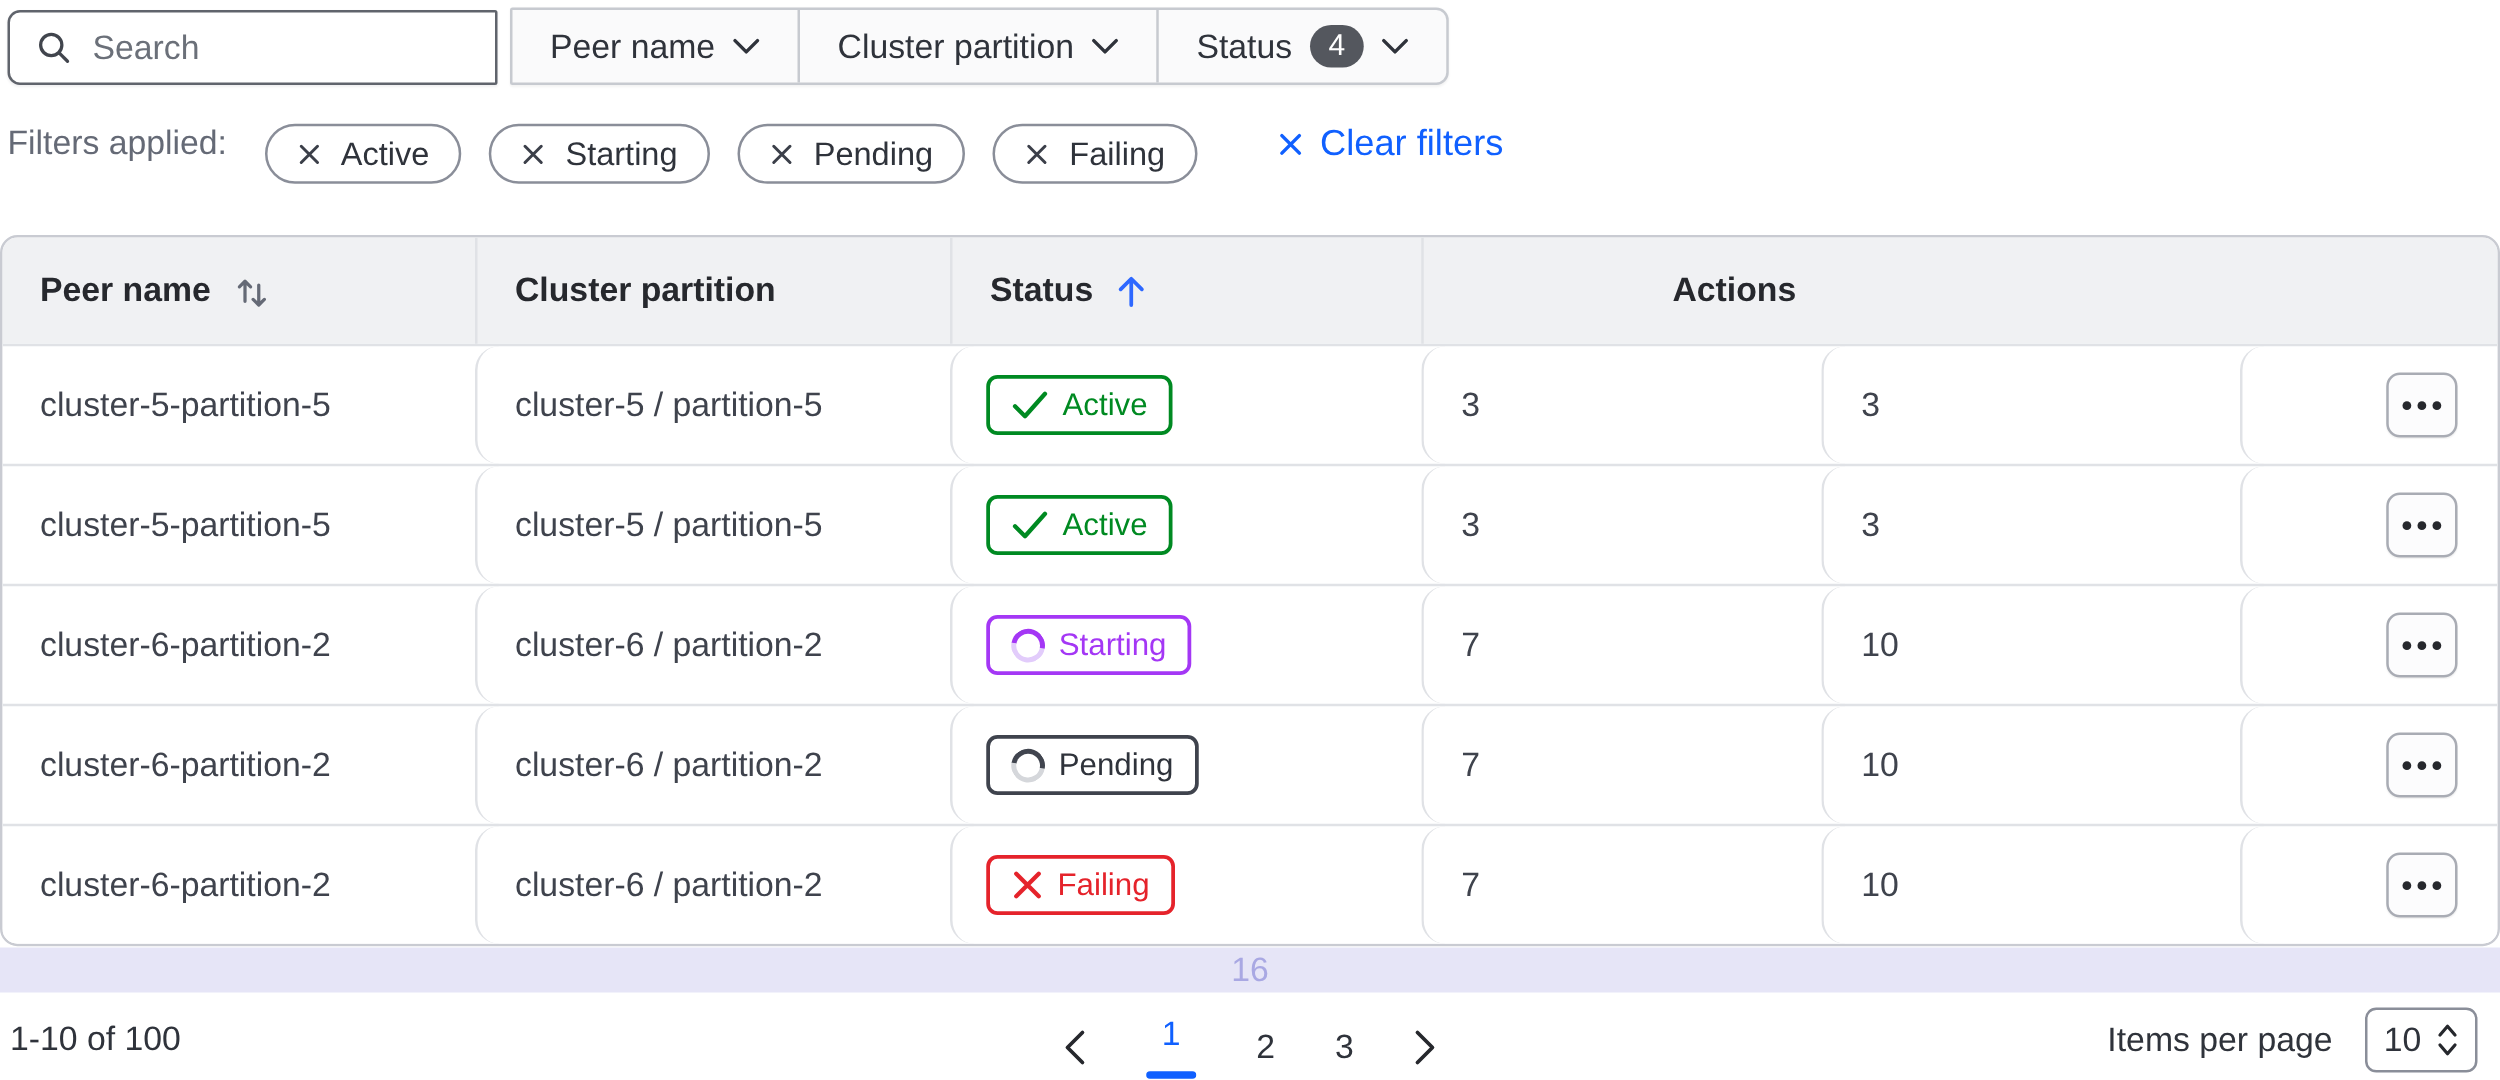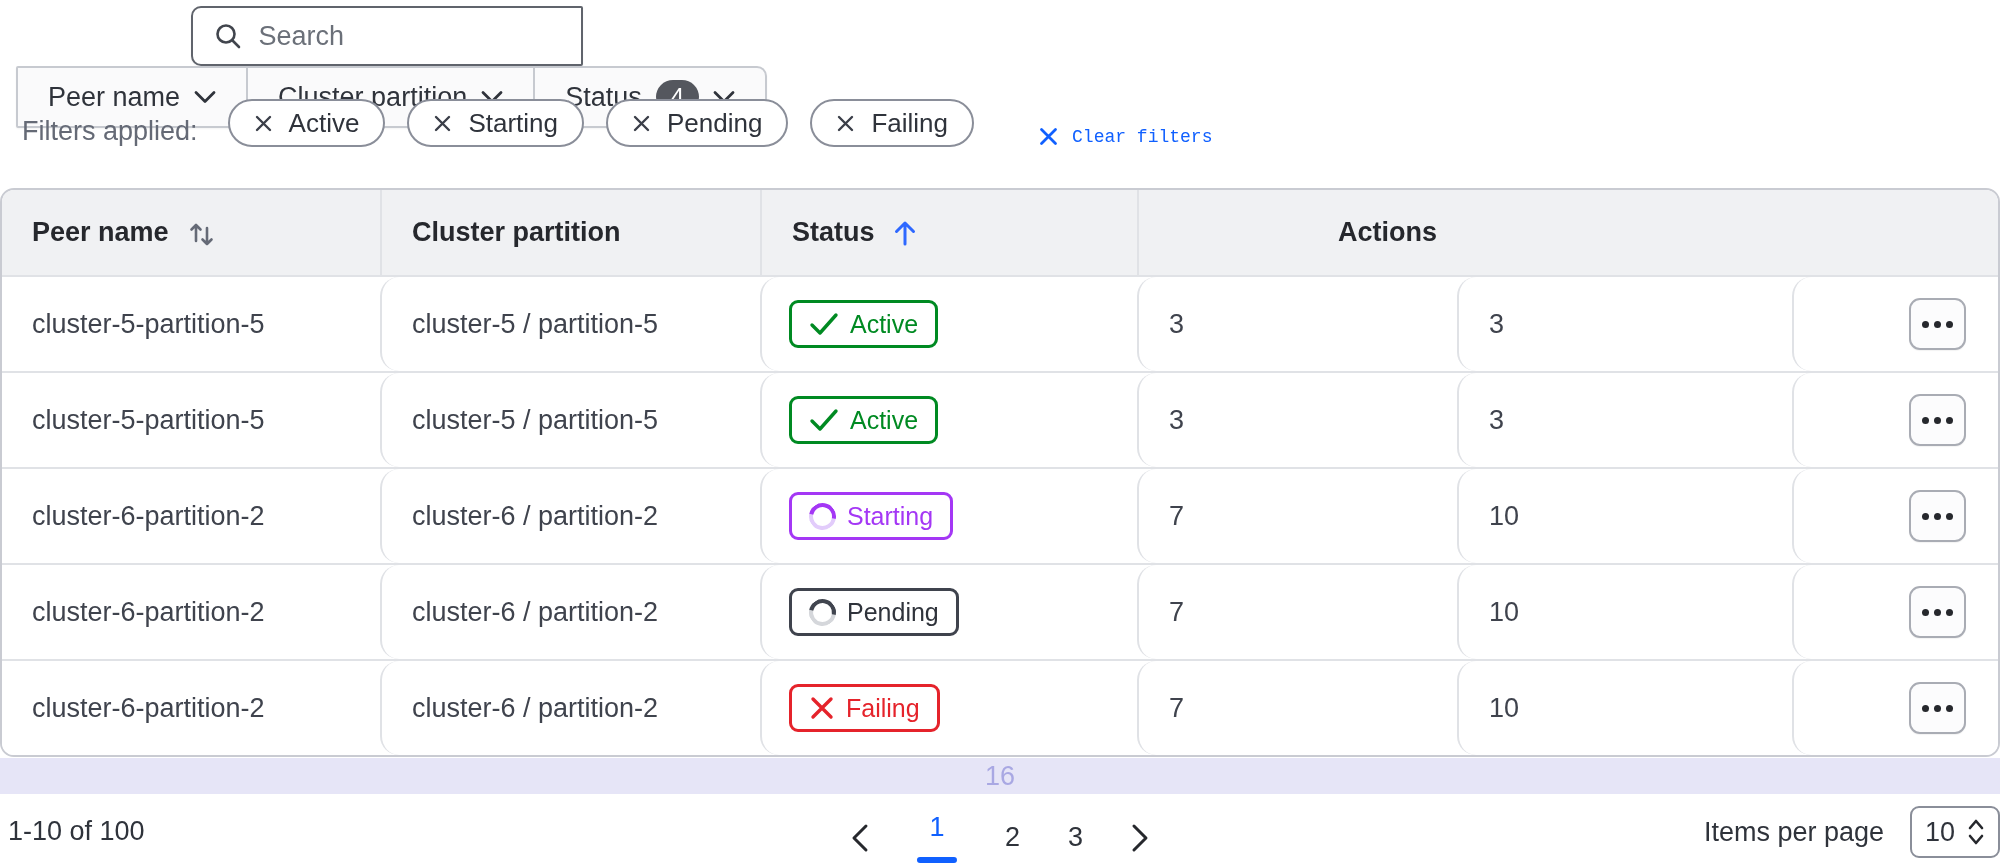--- a/index.html
+++ b/index.html
@@ -6,21 +6,21 @@
   html, body { background: #ffffff; }
   body {
     width: 2000px; height: 864px;
     font-family: "Liberation Sans", sans-serif;
     color: #3b3f49;
     position: relative;
     overflow: hidden;
   }
 
   
-  .toolbar { position: absolute; top: 6px; left: 6px; display: flex; align-items: center; flex-direction: column; }
+  .toolbar { position: absolute; top: 6px; left: 6px; display: flex; align-items: flex-end; }
   .searchbox {
     width: 392px; height: 60px;
     border: 2px solid #60646c; border-radius: 10px 2px 2px 10px;
     background: #fff; display: flex; align-items: center;
     padding-left: 20px; box-shadow: 0 1px 2px rgba(20,22,28,.06);
   }
   .searchbox .search-glyph { flex: 0 0 auto; margin-right: 16px; display: flex; }
   .searchbox input {
     border: none; outline: none; background: transparent;
     font-family: "Liberation Sans", sans-serif;
@@ -39,35 +39,35 @@
     font-size: 27px; color: #2f333b;
   }
   .filter-seg + .filter-seg { border-left: 2px solid #c7cad0; }
   .count-pill {
     background: #54575e; color: #ffffff; font-size: 24px;
     border-radius: 999px; padding: 3px 15px; line-height: 1.2;
   }
 
   
   .filters-row {
-    position: absolute; top: 99px; left: 22px; right: 6px;
-    display: flex; align-items: flex-end; height: 48px;
+    position: absolute; top: 99px; left: 6px; right: 6px;
+    display: flex; align-items: flex-start; height: 48px;
   }
   .filters-label { font-size: 27px; color: #656a76; margin-right: 30px; }
   .chip {
     display: flex; align-items: center; gap: 16px; height: 48px;
     border: 2px solid #8a8e99; border-radius: 26px; background: #fff;
     padding: 0 24px; margin-right: 22px; cursor: pointer;
     font-family: "Liberation Sans", sans-serif; font-size: 26px; color: #2f333b;
   }
   .clear-filters {
     display: flex; align-items: center; gap: 13px; margin-left: 42px;
     background: none; border: none; cursor: pointer;
-    font-family: Liberation Mono, monospace;
-    font-size: 18px; color: #1060ff; font-weight: 500;
+    font-family: Liberation Sans, sans-serif;
+    font-size: 29px; color: #1060ff; font-weight: 500;
   }
 
   
   .table {
     position: absolute; top: 188px; left: 0; width: 2000px;
     border: 2px solid #c9cbd2; border-radius: 14px; overflow: hidden;
     background: #fff;
   }
   .grid-row { display: grid; grid-template-columns: 378px 380px 377px 320px 335px 1fr; }
   .thead { background: #f0f1f3; height: 85px; }
@@ -119,21 +119,21 @@
   .page-btn {
     background: none; border: none; cursor: pointer;
     font-family: "Liberation Sans", sans-serif; font-size: 27px; color: #2f333b;
     padding: 8px 14px; display: flex; flex-direction: column; align-items: center;
   }
   .page-btn.current { color: #1060ff; }
   .page-btn.current::after {
     content: ""; display: block; width: 40px; height: 6px; border-radius: 3px;
     background: #1060ff; margin-top: 14px;
   }
-  .per-page { position: absolute; right: 0; top: 8px; display: flex; align-items: center; gap: 26px; }
+  .per-page { position: absolute; right: 18px; top: 8px; display: flex; align-items: center; gap: 26px; }
   .per-page-label { font-size: 27px; color: #2f333b; }
   .per-page-select {
     width: 90px; height: 52px; border: 2px solid #8a8e99; border-radius: 9px;
     background: #fff; display: flex; align-items: center; justify-content: center;
     gap: 12px; cursor: pointer; font-family: "Liberation Sans", sans-serif;
     font-size: 27px; color: #2f333b;
   }
 </style>
 </head>
 <body>

